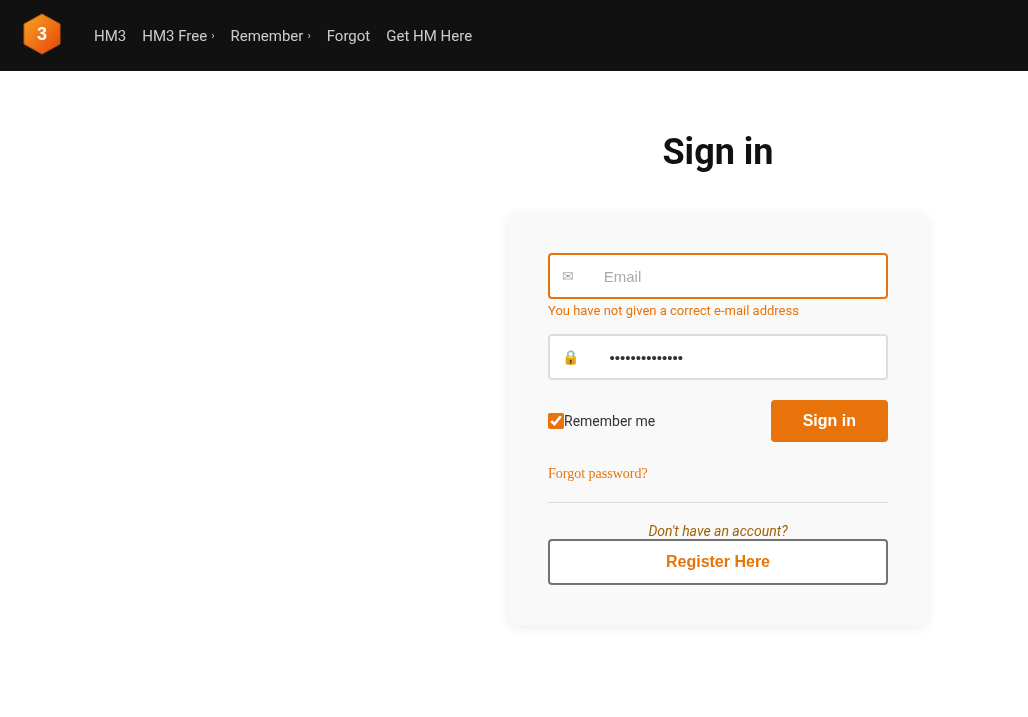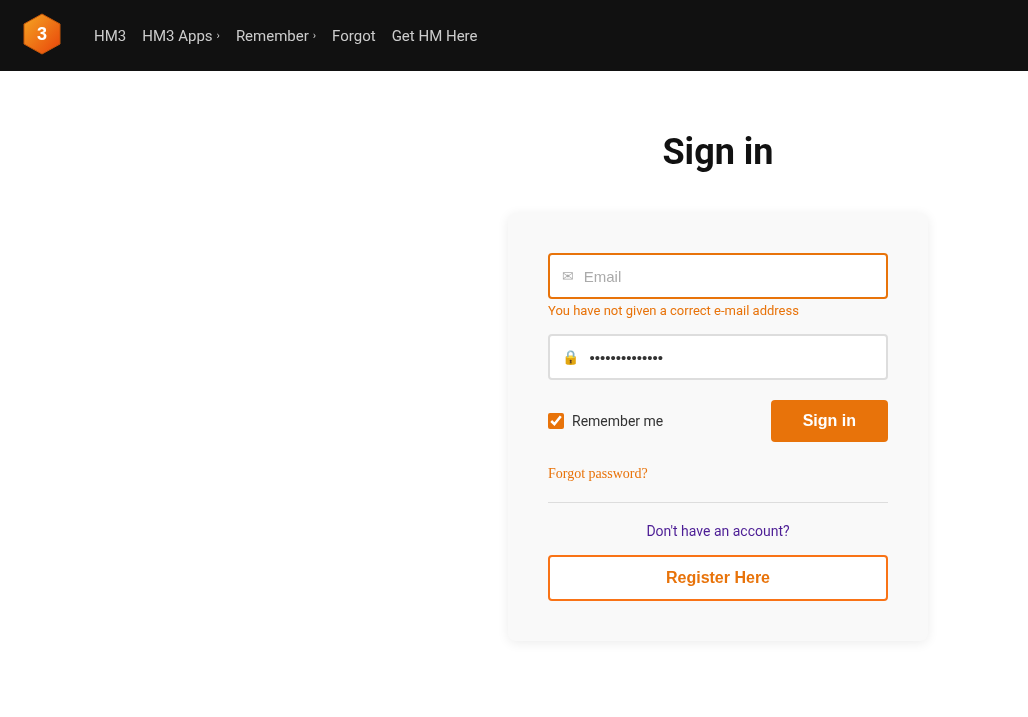--- a/index.html
+++ b/index.html
@@ -106,20 +106,21 @@
       flex-shrink: 0;
     }
 
     .input-with-icon input {
       border: none;
       outline: none;
       flex: 1;
       font-size: 15px;
       color: #333333;
       background: transparent;
+      margin-left: 20px;
     }
 
     .input-with-icon input::placeholder {
       color: #aaaaaa;
     }
 
     .error-text {
       color: #e8730a;
       font-size: 13px;
       margin-top: 4px;
@@ -130,21 +131,20 @@
       display: flex;
       align-items: center;
       justify-content: space-between;
       margin-top: 20px;
       margin-bottom: 24px;
     }
 
     .remember-me {
       display: flex;
       align-items: center;
-      gap: 8px;
       font-size: 14px;
       color: #333333;
       cursor: pointer;
     }
 
     .remember-me input[type="checkbox"] {
       width: 16px;
       height: 16px;
       accent-color: #e8730a;
       cursor: pointer;
@@ -173,30 +173,31 @@
 
     .divider {
       border: none;
       border-top: 1px solid #dddddd;
       margin: 4px 0 20px 0;
     }
 
     .no-account {
       text-align: center;
       font-size: 14px;
-      color: #4c1d95;
-      margin-bottom: 16px;
+      color: #a16207;
+      margin-bottom: 0;
+      font-style: italic;
     }
 
     .register-btn {
       display: block;
       width: 100%;
       background: #ffffff;
       color: #e8730a;
-      border: 2px solid #f97316;
+      border: 2px solid #737373;
       border-radius: 4px;
       padding: 12px;
       font-size: 16px;
       font-weight: 600;
       cursor: pointer;
       text-align: center;
       transition: background 0.2s;
     }
 
     
@@ -232,21 +233,21 @@
   </div>
 
   <ul class="nav-links">
     <li>
       <a href="#">
         <span>HM3</span>
       </a>
     </li>
     <li>
       <a href="#">
-        <span>HM3 Apps</span>
+        <span>HM3 Free</span>
         <span class="nav-chevron">›</span>
       </a>
     </li>
     <li>
       <a href="#">
         <span>Remember</span>
         <span class="nav-chevron">›</span>
       </a>
     </li>
     <li>

